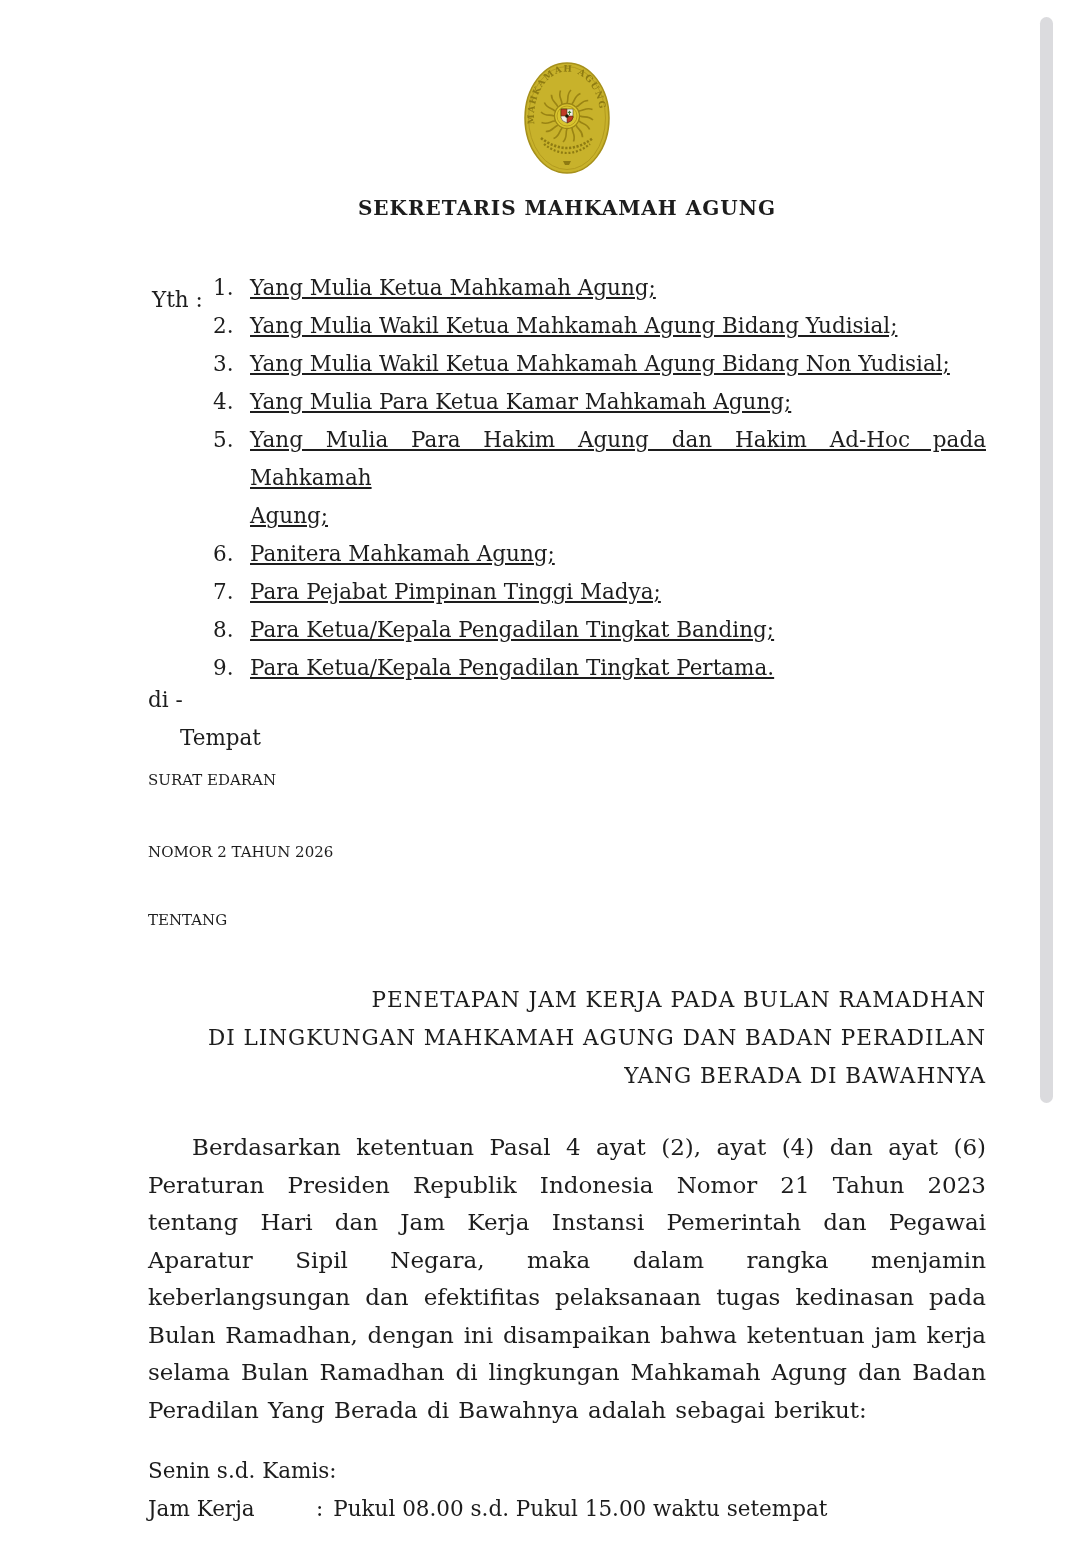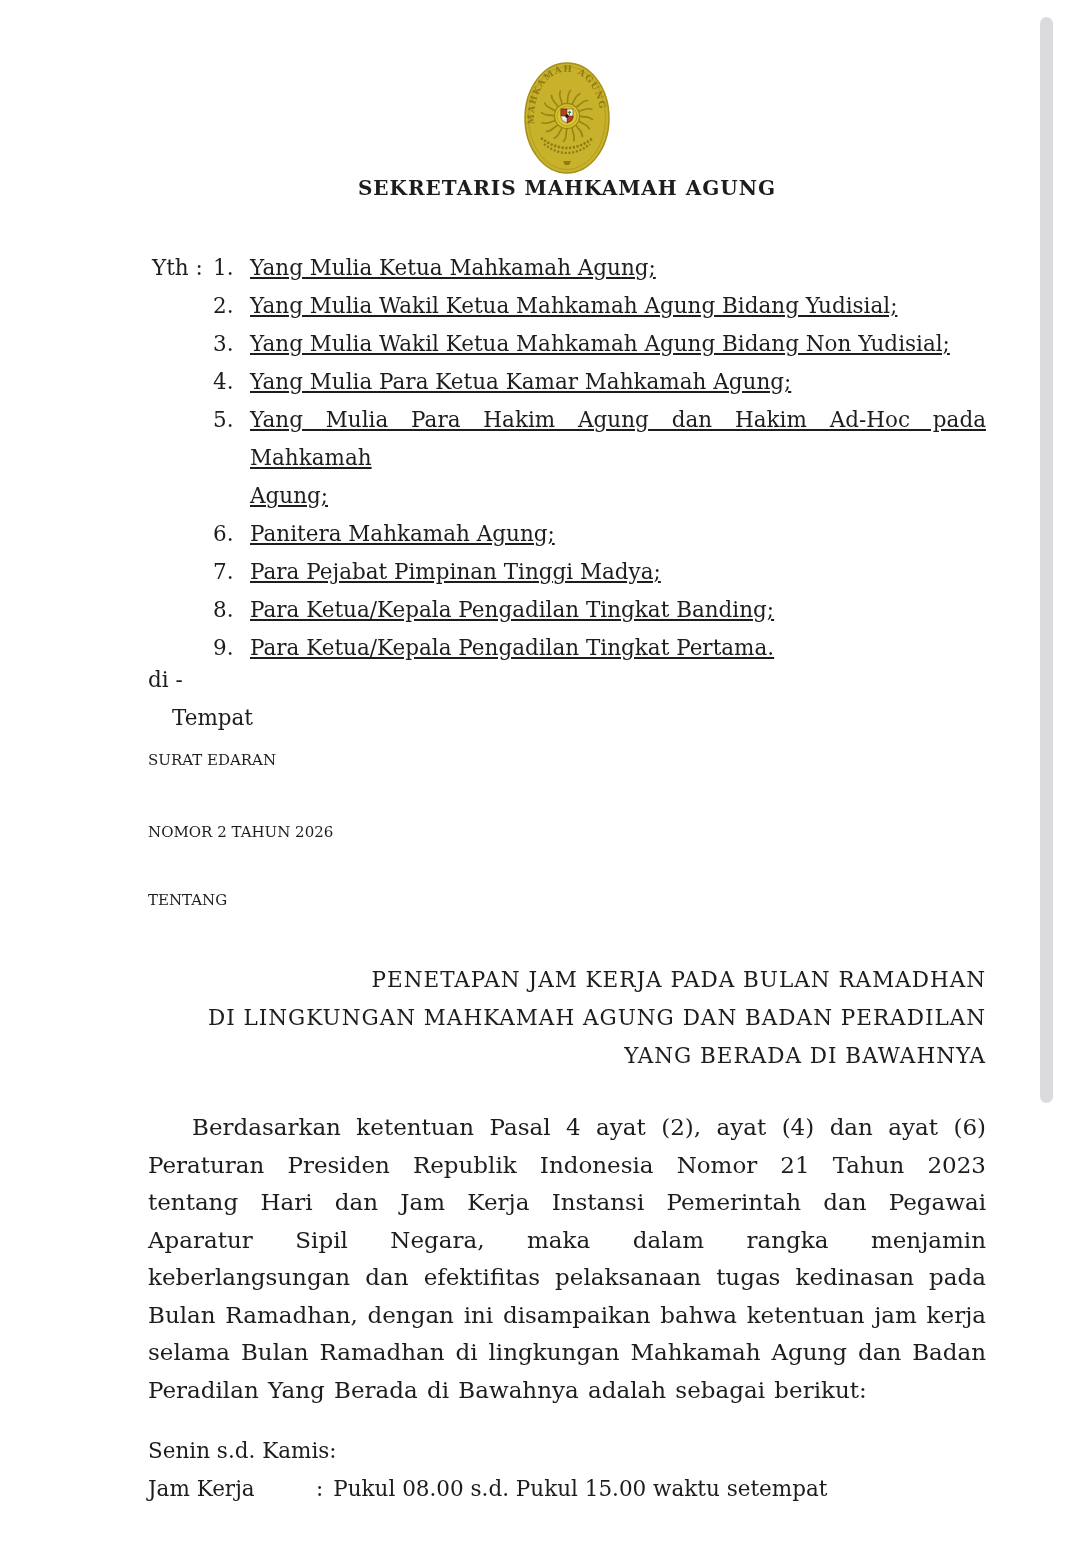--- a/index.html
+++ b/index.html
@@ -9,34 +9,34 @@
     color:#1d1d1d;
     -webkit-font-smoothing:antialiased;
   }
   .page{
     position:absolute;inset:0;
     padding:62px 94px 0 148px;
     box-sizing:border-box;
   }
   
   .seal{display:block;margin:0 auto;width:86px;height:112px;}
-  .org{margin-top:0;text-align:center;font-weight:bold;font-size:20px;
+  .org{margin-top:20px;text-align:center;font-weight:bold;font-size:20px;
        letter-spacing:1px;line-height:28px;}
   
   .recipients{position:relative;margin-top:47px;padding-left:65px;
               font-size:21.5px;line-height:38px;}
-  .yth{position:absolute;left:4px;top:0;}
+  .yth{position:absolute;left:4px;top:12px;}
   ol.recip{list-style:none;margin:0;padding:0;}
   ol.recip li{display:flex;align-items:flex-start;}
   .num{flex:0 0 37px;}
   .itext{flex:1 1 auto;text-align:justify;text-decoration:underline;}
   .itext .l1{display:block;text-align:justify;text-align-last:justify;}
   .itext .l2{display:block;}
   .di-line{font-size:21.5px;line-height:38px;margin-top:-6px;}
-  .tempat-line{font-size:21.5px;line-height:38px;margin-left:24px;}
+  .tempat-line{font-size:21.5px;line-height:38px;margin-left:32px;}
   
   .h-center{text-align:left;font-size:15px;line-height:30px;}
   .h-type{margin-top:8px;}
   .h-num{margin-top:42px;}
   .h-about{margin-top:38px;}
   .title{margin-top:46px;text-align:right;font-size:21.5px;line-height:38px;
          letter-spacing:1px;}
   
   .para{margin-top:34px;font-size:23px;line-height:37.5px;
         text-align:justify;text-indent:44px;word-spacing:2px;}

